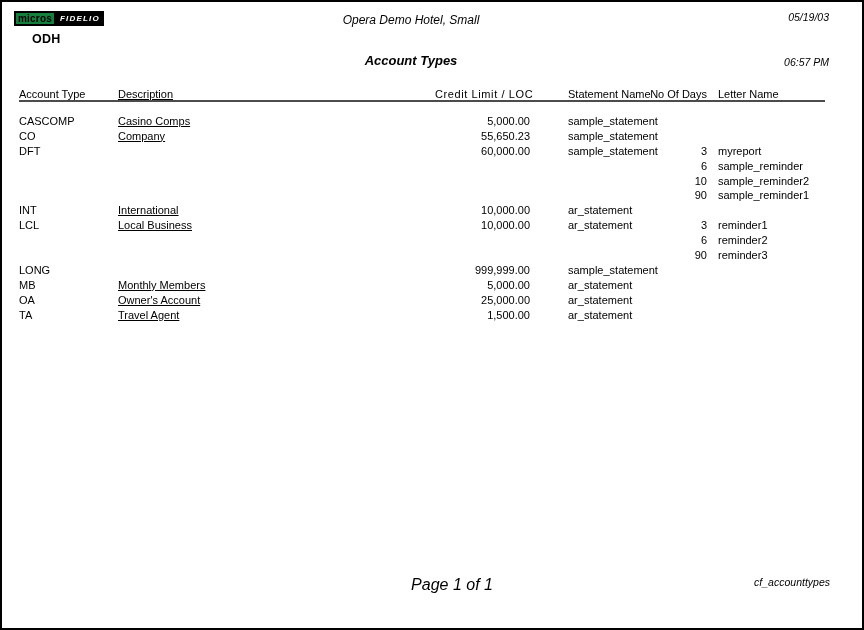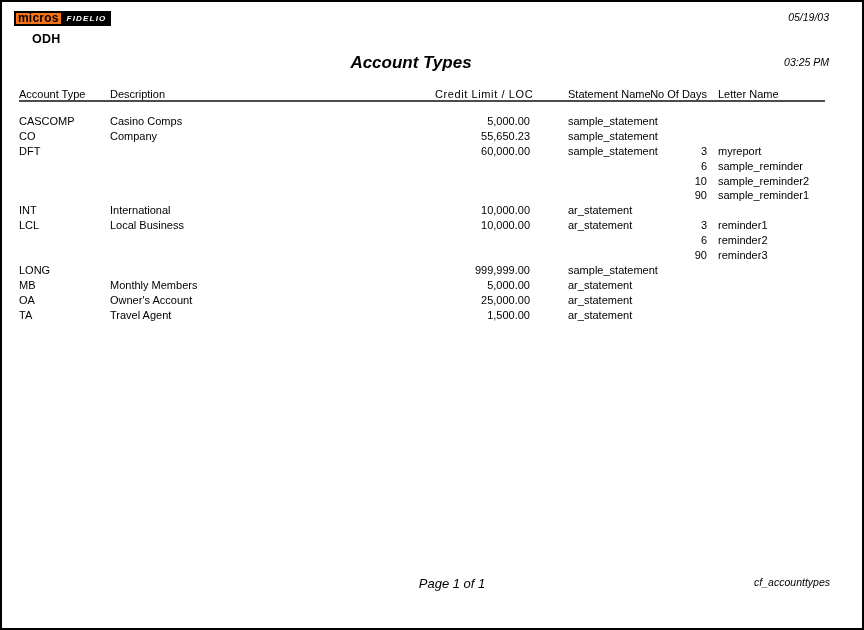--- a/index.html
+++ b/index.html
@@ -24,24 +24,24 @@
     position: absolute;
     left: 12px;
     top: 9px;
     display: flex;
     align-items: stretch;
     height: 15px;
   }
   .logo-micros {
     box-sizing: border-box;
     border: 2px solid #000000;
-    background: #f97316;
+    background: #15803d;
     color: #000000;
     font-weight: bold;
-    font-size: 12px;
+    font-size: 10px;
     line-height: 11px;
     padding: 0 2px;
     letter-spacing: 0.2px;
   }
   .logo-fidelio {
     background: #000000;
     color: #ffffff;
     font-weight: bold;
     font-style: italic;
     font-size: 8px;
@@ -66,21 +66,21 @@
   }
   .hotel-name {
     top: 11px;
     font-style: italic;
     font-size: 12px;
   }
   .report-title {
     top: 51px;
     font-style: italic;
     font-weight: bold;
-    font-size: 17px;
+    font-size: 13px;
   }
   .report-date {
     position: absolute;
     right: 33px;
     top: 9px;
     font-style: italic;
     font-size: 10.5px;
   }
   .report-time {
     position: absolute;
@@ -119,60 +119,61 @@
     position: relative;
     height: 14.9px;
   }
   .cell {
     position: absolute;
     top: 0;
     line-height: 14.9px;
     white-space: nowrap;
   }
   .c1 { left: 17px;  width: 91px;  }
-  .c2 { left: 108px; width: 379px; }
+  .c2 { left: 116px; width: 379px; text-decoration: underline; }
   .c3 { left: 433px; width: 95px;  text-align: right; }
   .c4 { left: 533px; width: 160px; margin-left: 33px; }
   .c5 { left: 640px; width: 65px;  text-align: right; }
   .c6 { left: 716px; width: 107px; }
   .table-header .c3 { letter-spacing: 0.6px; }
 
   
   .footer-page {
     position: absolute;
     left: 400px;
     width: 100px;
     top: 574px;
     text-align: center;
     font-style: italic;
-    font-size: 13px;
+    font-size: 16px;
   }
   .footer-report-id {
     position: absolute;
     right: 32px;
     top: 574px;
     font-style: italic;
     font-size: 10.5px;
   }
 </style>
 </head>
 <body>
 
 <div class="page">
 
   <div class="logo">
     <span class="logo-micros">micros</span>
     <span class="logo-fidelio">FIDELIO</span>
   </div>
   <div class="property-code">ODH</div>
 
+  <div class="center-band hotel-name">Opera Demo Hotel, Small</div>
   <div class="report-date">05/19/03</div>
 
   <div class="center-band report-title">Account Types</div>
-  <div class="report-time">03:25 PM</div>
+  <div class="report-time">06:57 PM</div>
 
   <div class="table-header">
     <span class="cell c1">Account Type</span>
     <span class="cell c2">Description</span>
     <span class="cell c3">Credit Limit / LOC</span>
     <span class="cell c4">Statement Name</span>
     <span class="cell c5">No Of Days</span>
     <span class="cell c6">Letter Name</span>
   </div>
   <div class="header-rule"></div>

